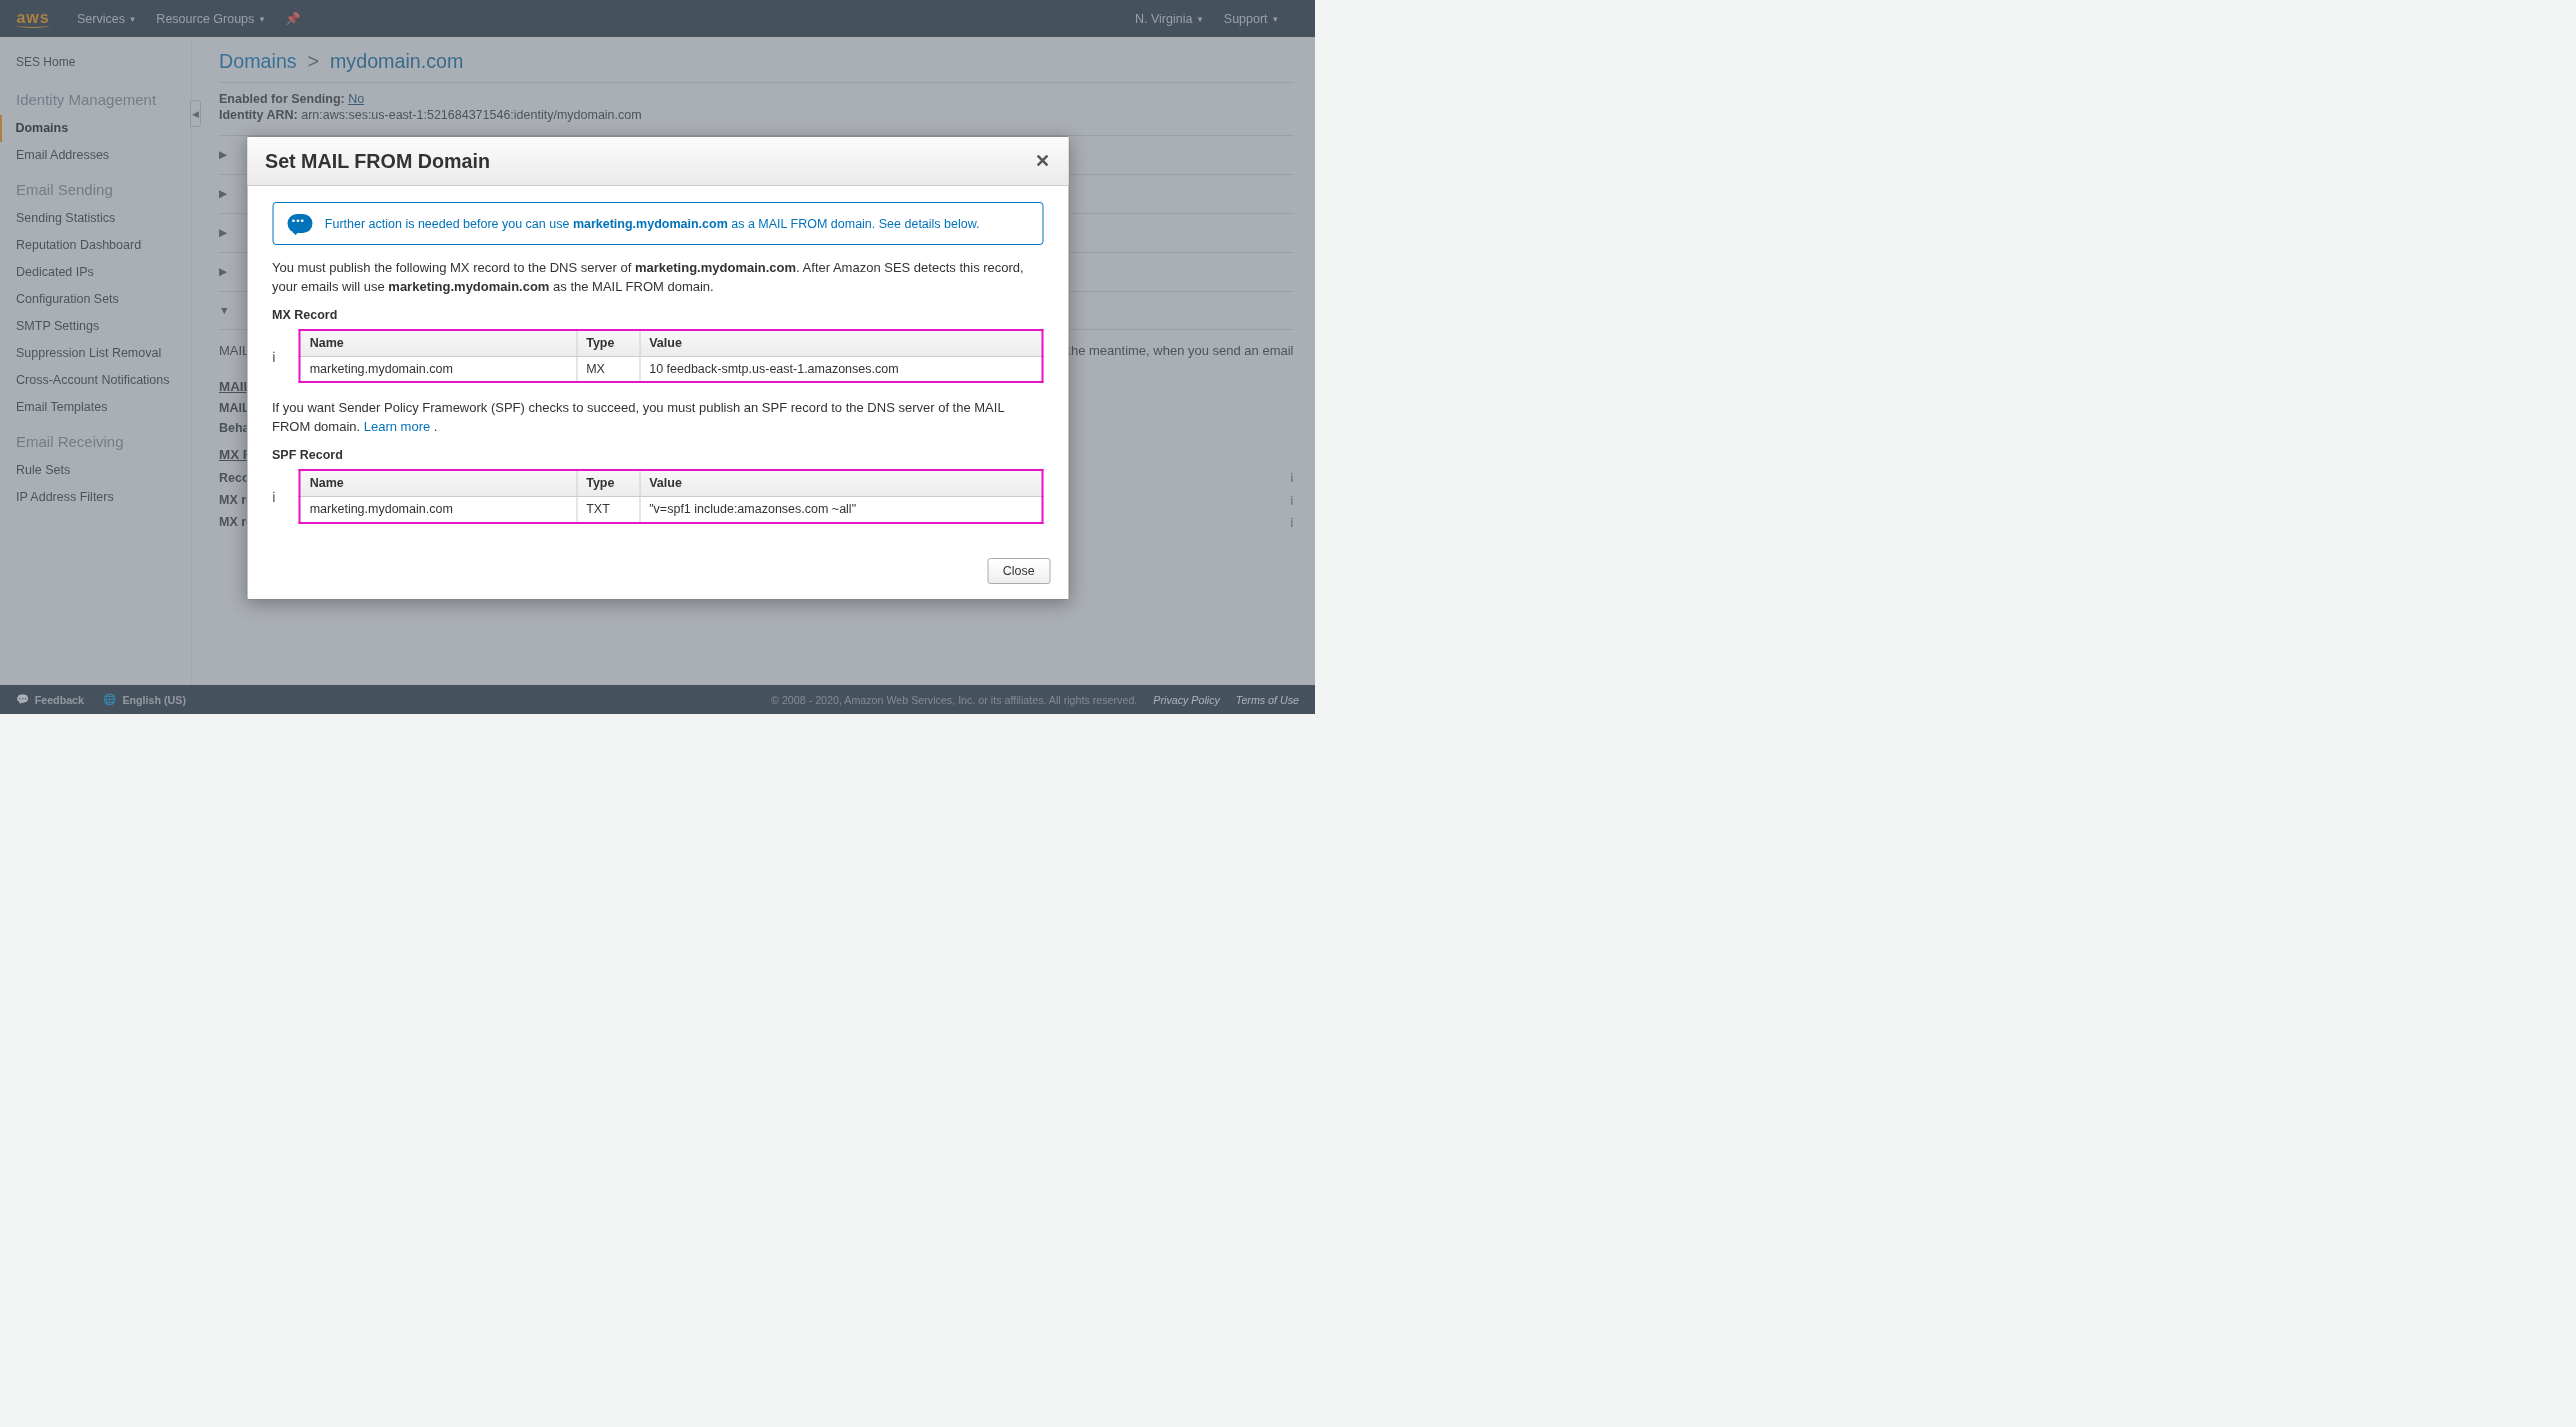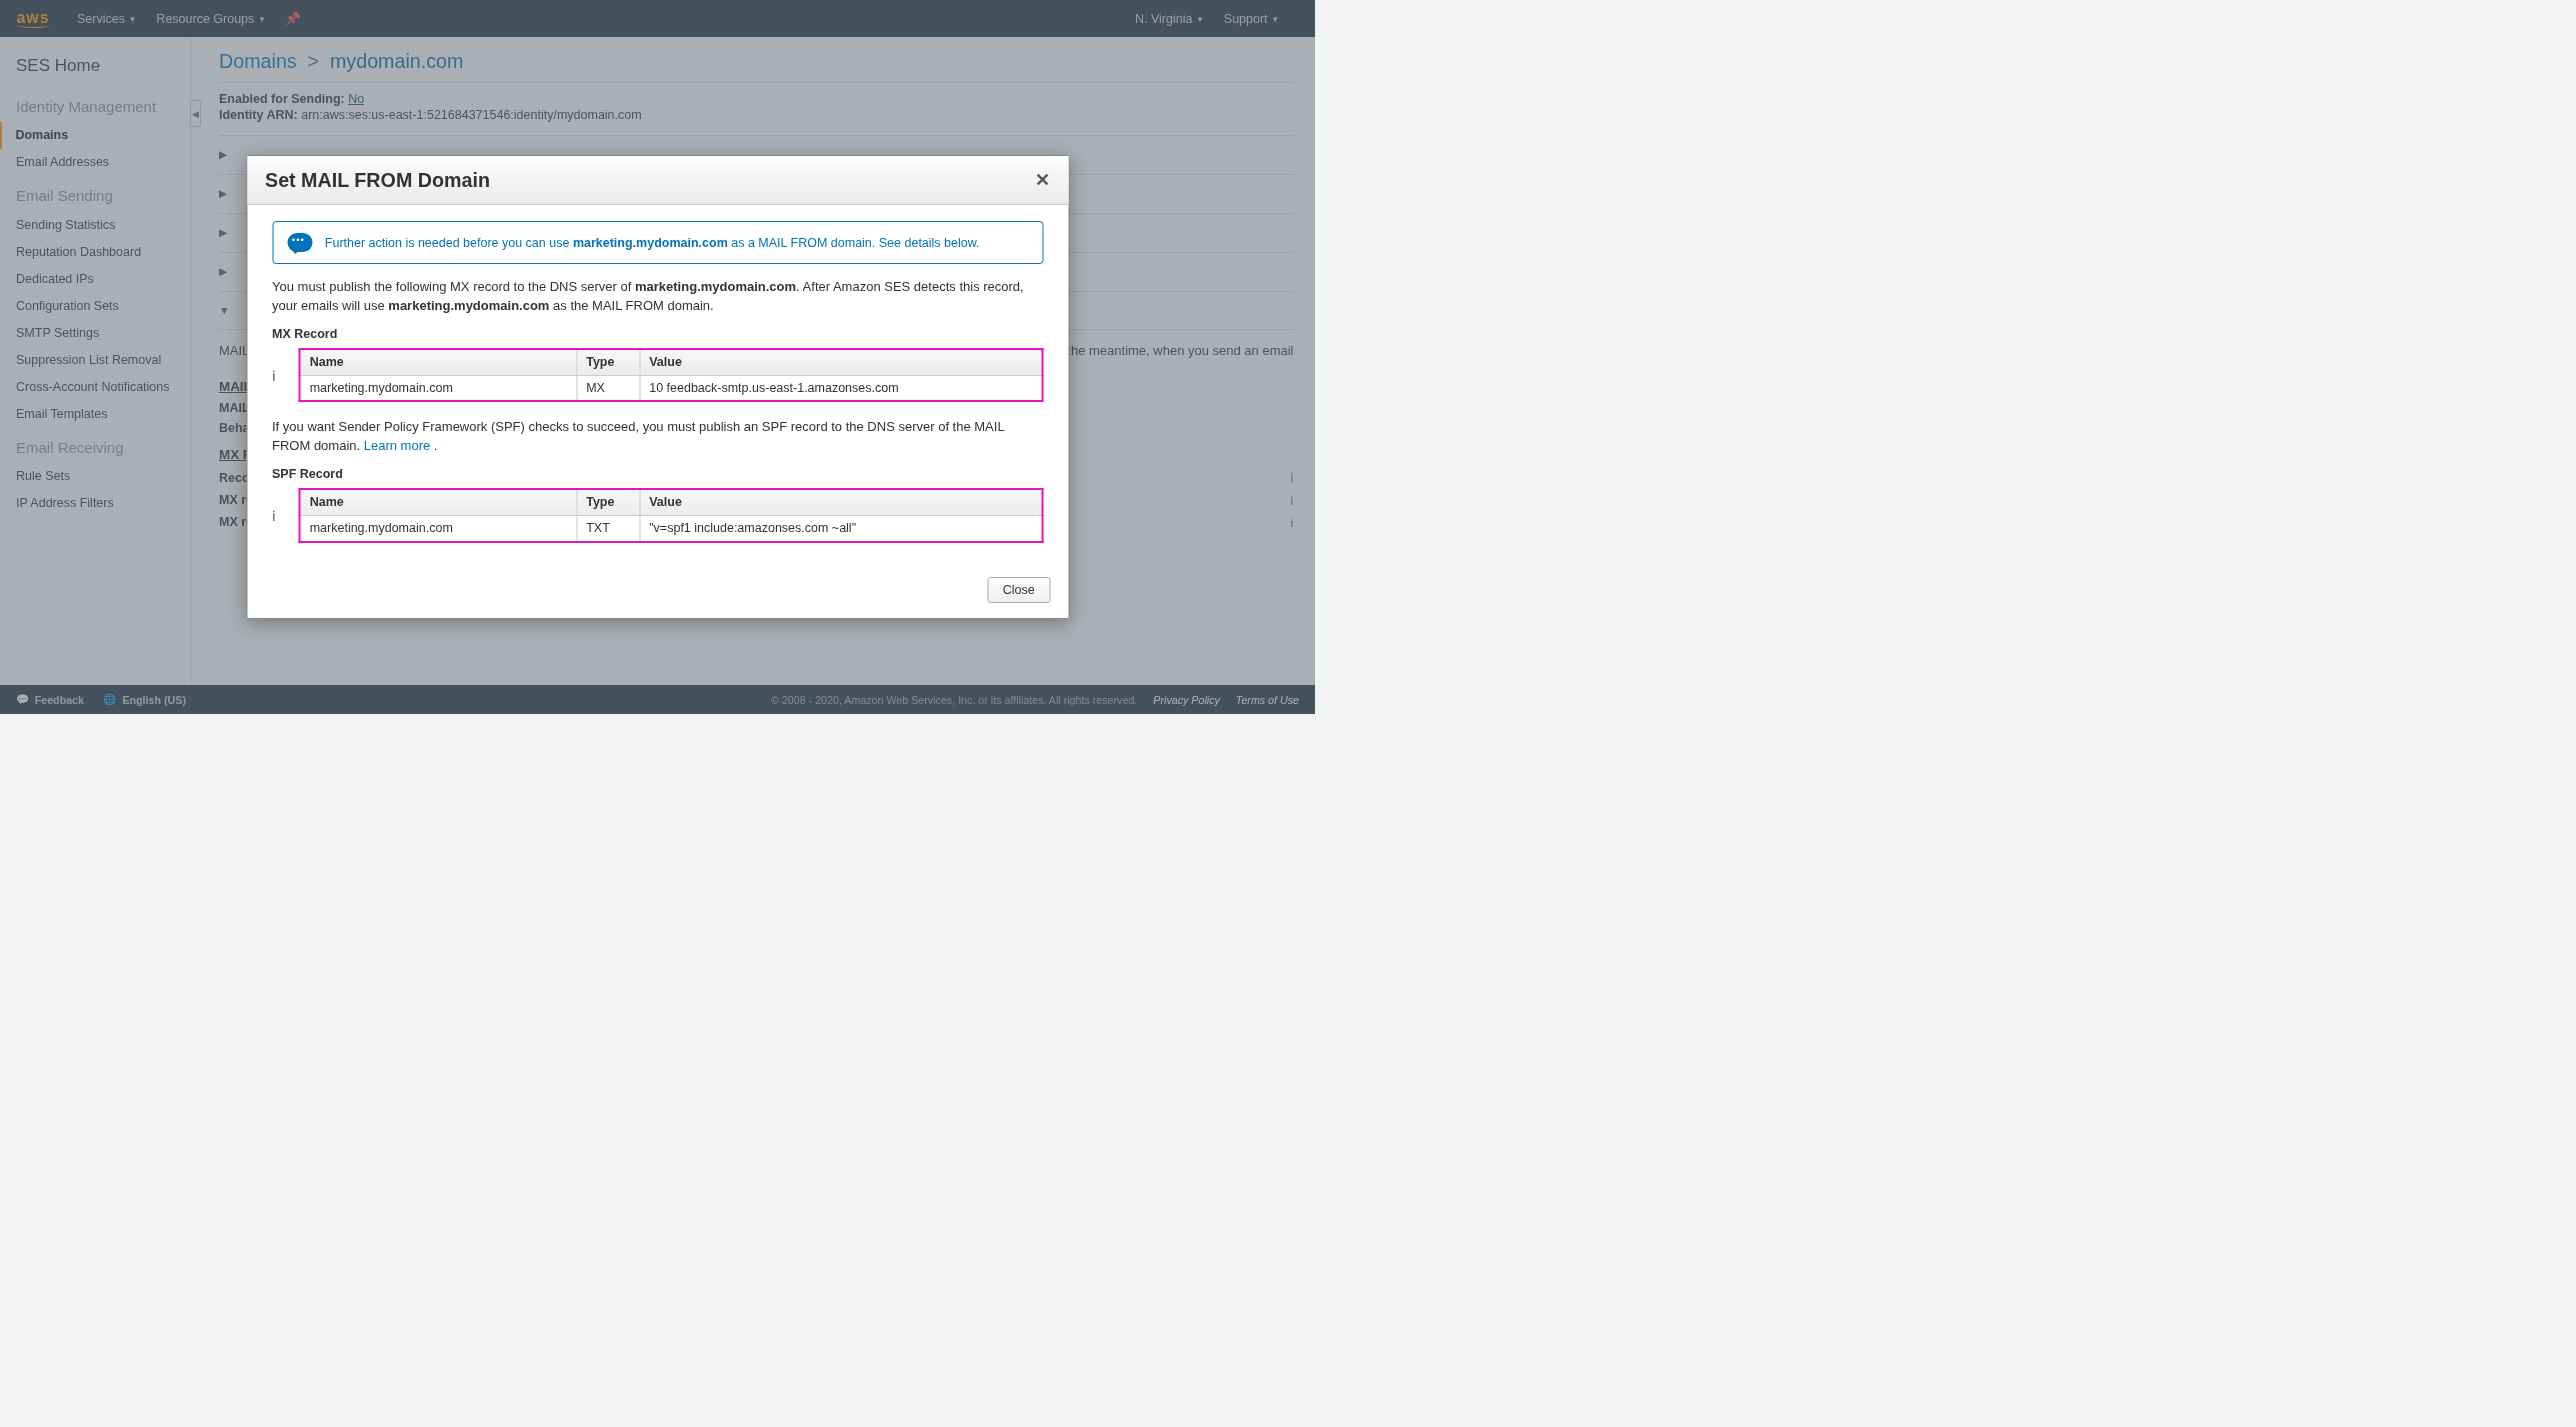--- a/index.html
+++ b/index.html
@@ -14,21 +14,21 @@
 .topnav .spacer { flex: 1; }
 .topnav .pin { font-size: 12.5px; }
 
 
 .main { display: flex; height: calc(100% - 37px - 29px); background: #fff; }
 .sidebar { width: 192px; padding: 12.5px 0 12.5px 0; background: #fff; border-right: 0.9px solid #eaeded; position:relative;}
 .sidebar .collapse-tab { position:absolute; right:-9.8px; top:63px; width:10.7px; height:27px; background:#fff; border:0.9px solid #ccc; border-radius:0 2.7px 2.7px 0; display:flex; align-items:center; justify-content:center; font-size:9px; color:#666; cursor:pointer;}
 .sidebar a, .sidebar .section { display: block; padding: 5.4px 16px; color: #333; text-decoration: none; font-size: 12.5px; line-height:1.3; }
 .sidebar .section { color: #879196; font-size: 15px; padding-top: 10.7px; }
 .sidebar a.active { border-left: 2.7px solid #ff9900; padding-left: 13.4px; font-weight: bold; color:#111;}
-.sidebar a.home { font-size: 17px; padding-bottom:9px;}
+.sidebar a.home { font-size: 12px; padding-bottom:9px;}
 
 .content { flex: 1; padding: 12.5px 21.5px 0 27px; overflow: hidden; }
 .breadcrumb { font-size: 19.7px; margin-bottom: 9px; padding-bottom:9px; border-bottom:0.9px solid #ddd;}
 .breadcrumb .link { color: #0073bb; }
 .breadcrumb .sep { color: #666; margin: 0 5.4px; }
 .breadcrumb .cur { color: #0369a1; }
 
 .info-line { font-size: 12.5px; margin: 2.7px 0; }
 .info-line .lbl { font-weight: bold; }
 .info-line .no { color: #0c4a6e; text-decoration: underline; }
@@ -45,21 +45,21 @@
 .kv .info-ic { margin-left:9px; color:#666;}
 
 
 .footer { position: absolute; bottom: 0; left: 0; right: 0; height: 29px; background: #232f3e; color: #ccc; display: flex; align-items: center; padding: 0 16px; font-size: 10.7px; }
 .footer .fitem { margin-right: 19.7px; display:flex; align-items:center; gap:5.4px;}
 .footer .fspacer { flex:1; }
 .footer .flink { color:#fff; margin-left:16px; cursor:pointer;font-style:italic;}
 
 
 .overlay { position: absolute; inset: 0; background: rgba(100,110,120,0.55); }
-.modal { position: absolute; top: 136px; left: 50%; transform: translateX(-50%); width: 823px; background: #fff; border: 0.9px solid #888; border-radius: 1.8px; box-shadow: 0 3.6px 18px rgba(0,0,0,0.3); margin-top: 19px; }
+.modal { position: absolute; top: 136px; left: 50%; transform: translateX(-50%); width: 823px; background: #fff; border: 0.9px solid #888; border-radius: 1.8px; box-shadow: 0 3.6px 18px rgba(0,0,0,0.3); }
 .modal-header { background: linear-gradient(#fdfdfd,#eaeaea); padding: 12.5px 18px; border-bottom: 0.9px solid #ccc; display:flex; align-items:center; justify-content:space-between;}
 .modal-header h2 { font-size: 19.7px; font-weight: bold; color:#333;}
 .modal-header .close-x { font-size: 18px; color:#555; cursor:pointer; font-weight:bold;}
 .modal-body { padding: 16px 25px 9px 25px; }
 
 .info-banner { border: 0.9px solid #0073bb; border-radius: 3.6px; padding: 10.7px 14.3px; display:flex; align-items:center; gap:12.5px; margin-bottom:14.3px;}
 .info-banner .bubble { width:25px; height:19.7px; background:#0073bb; border-radius:10.7px; position:relative; flex-shrink:0;}
 .info-banner .bubble::after{ content:"•••"; color:#fff; font-size:9.8px; position:absolute; top:1.8px; left:4.5px; letter-spacing:0.9px;}
 .info-banner .bubble::before{ content:""; position:absolute; bottom:-4.5px; left:5.4px; border:3.6px solid transparent; border-top-color:#0073bb;}
 .info-banner .txt { color:#0073bb; font-size:12.5px; }

